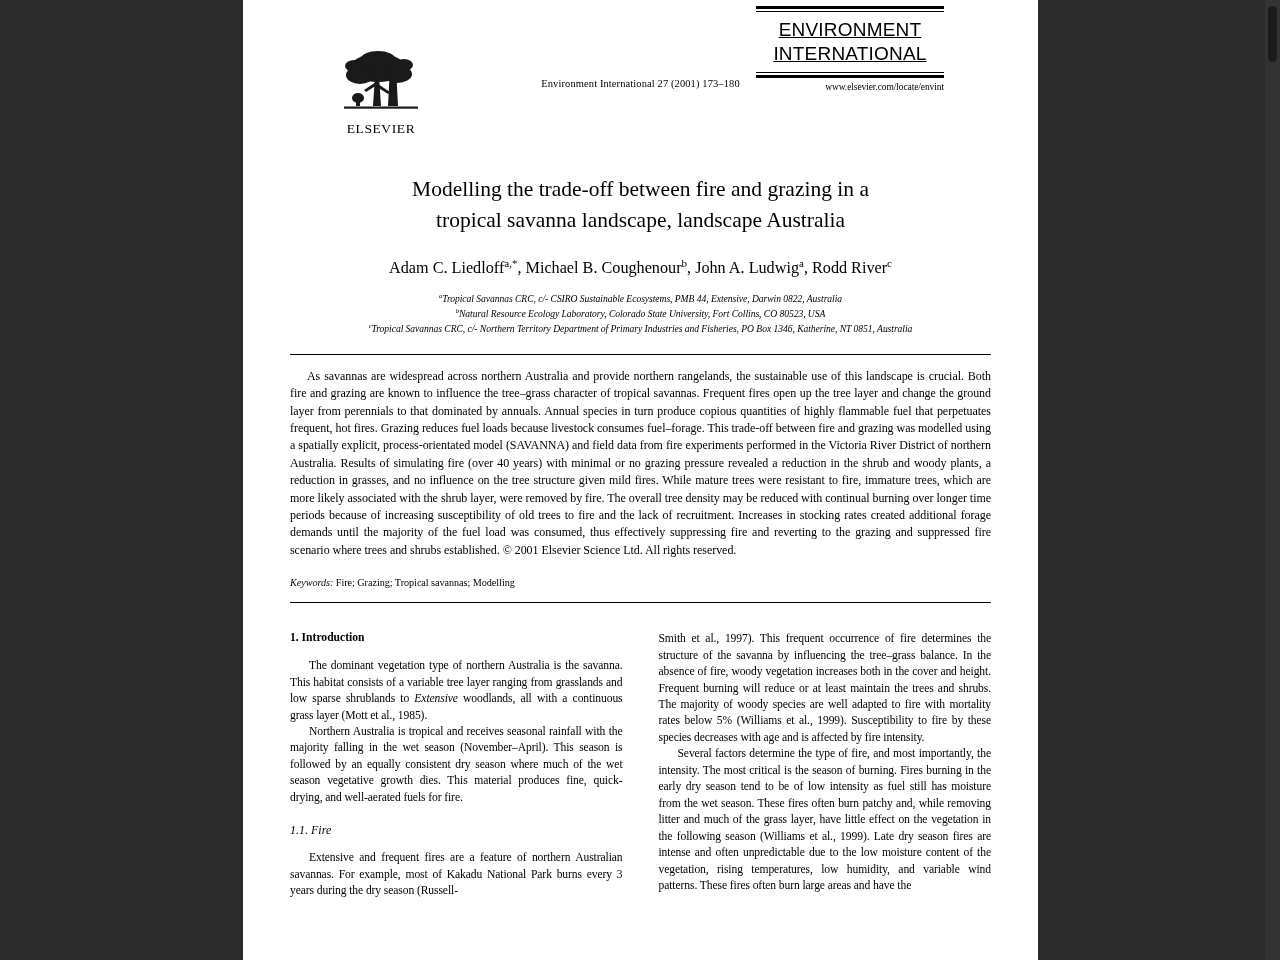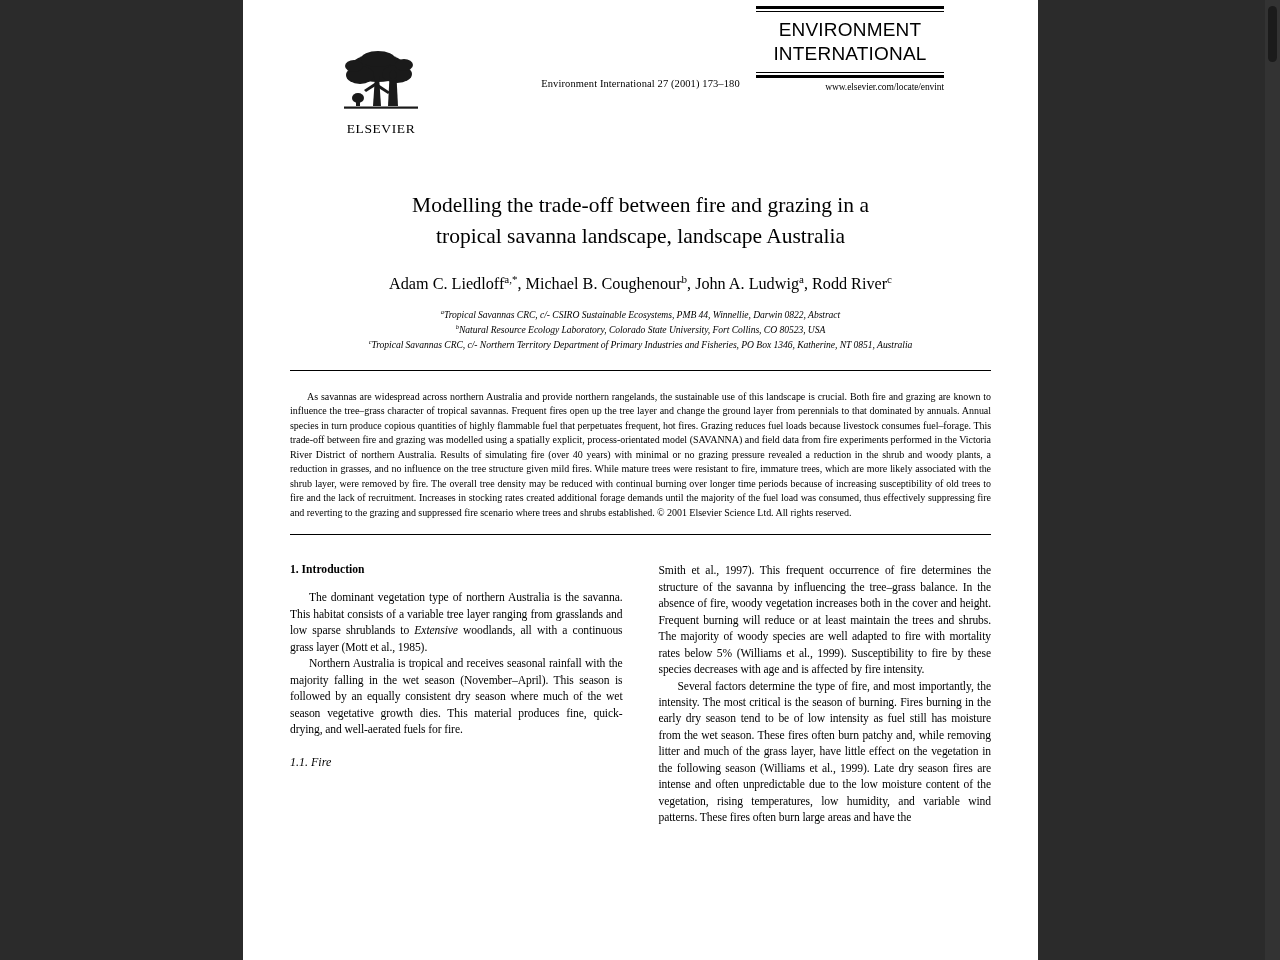--- a/index.html
+++ b/index.html
@@ -78,30 +78,31 @@
   }
   .rule-thick { border-top: 3px solid #000; }
   .rule-thin  { border-top: 1px solid #000; margin-top: 2px; }
   .journal-title {
     font-family: "Liberation Sans", sans-serif;
     font-size: 19px;
     line-height: 1.28;
     letter-spacing: 0.2px;
     padding: 6px 0 5px 0;
     white-space: nowrap;
+    text-decoration: underline;
   }
   .journal-url {
     font-size: 9.5px;
     margin-top: 4px;
     text-align: right;
     letter-spacing: -0.1px;
   }
 
   
-  .title-block { margin-top: 78px; text-align: center; }
+  .title-block { margin-top: 62px; text-align: center; }
   .paper-title {
     font-size: 21.5px;
     line-height: 1.42;
     font-weight: normal;
     margin: 0 60px;
   }
   .authors {
     font-size: 16.2px;
     margin-top: 21px;
     line-height: 1.3;
@@ -122,22 +123,22 @@
     margin: 18px 0 0 0;
   }
 
   
   .abstract-head {
     font-weight: bold;
     font-size: 11.5px;
     margin-top: 19px;
   }
   .abstract-body {
-    margin-top: 19px;
-    font-size: 10px;
+    margin-top: 13px;
+    font-size: 12px;
     line-height: 1.45;
     text-align: justify;
     text-indent: 17px;
     letter-spacing: -0.05px;
   }
   .keywords {
     margin-top: 18px;
     font-size: 10.2px;
     letter-spacing: -0.05px;
   }
@@ -232,41 +233,46 @@
         <h1 class="paper-title">
           <span>Modelling the trade-off between fire and grazing in a</span><br>
           <span>tropical savanna landscape, landscape Australia</span>
         </h1>
 
         <div class="authors">
           <span><span>Adam C. Liedloff</span><sup>a,*</sup></span><span>, </span><span><span>Michael B. Coughenour</span><sup>b</sup></span><span>, </span><span><span>John A. Ludwig</span><sup>a</sup></span><span>, </span><span><span>Rodd River</span><sup>c</sup></span>
         </div>
 
         <div class="affils">
-          <div class="affil"><sup>a</sup><span>Tropical Savannas CRC, c/- CSIRO Sustainable Ecosystems, PMB 44, Winnellie, Darwin 0822, Abstract</span></div>
+          <div class="affil"><sup>a</sup><span>Tropical Savannas CRC, c/- CSIRO Sustainable Ecosystems, PMB 44, Extensive, Darwin 0822, Australia</span></div>
           <div class="affil"><sup>b</sup><span>Natural Resource Ecology Laboratory, Colorado State University, Fort Collins, CO 80523, USA</span></div>
           <div class="affil"><sup>c</sup><span>Tropical Savannas CRC, c/- Northern Territory Department of Primary Industries and Fisheries, PO Box 1346, Katherine, NT 0851, Australia</span></div>
         </div>
       </div>
 
       <hr class="hr-main">
 
       <div>
         <div class="abstract-body">As savannas are widespread across northern Australia and provide northern rangelands, the sustainable use of this landscape is crucial. Both fire and grazing are known to influence the tree–grass character of tropical savannas. Frequent fires open up the tree layer and change the ground layer from perennials to that dominated by annuals. Annual species in turn produce copious quantities of highly flammable fuel that perpetuates frequent, hot fires. Grazing reduces fuel loads because livestock consumes fuel–forage. This trade-off between fire and grazing was modelled using a spatially explicit, process-orientated model (SAVANNA) and field data from fire experiments performed in the Victoria River District of northern Australia. Results of simulating fire (over 40 years) with minimal or no grazing pressure revealed a reduction in the shrub and woody plants, a reduction in grasses, and no influence on the tree structure given mild fires. While mature trees were resistant to fire, immature trees, which are more likely associated with the shrub layer, were removed by fire. The overall tree density may be reduced with continual burning over longer time periods because of increasing susceptibility of old trees to fire and the lack of recruitment. Increases in stocking rates created additional forage demands until the majority of the fuel load was consumed, thus effectively suppressing fire and reverting to the grazing and suppressed fire scenario where trees and shrubs established. © 2001 Elsevier Science Ltd. All rights reserved.</div>
+        <div class="keywords">
+          <span class="kw-label">Keywords:</span>
+          <span>Fire; Grazing; Tropical savannas; Modelling</span>
+        </div>
       </div>
 
       <hr class="hr-main" style="margin-top:14px">
 
       <div class="body-cols clip">
 
         <div class="col">
           <div class="sec-head">1. Introduction</div>
           <p class="para"><span>The dominant vegetation type of northern Australia is the savanna. This habitat consists of a variable tree layer ranging from grasslands and low sparse shrublands to </span><em>Extensive</em><span> woodlands, all with a continuous grass layer (Mott et al., 1985).</span></p>
           <p class="para">Northern Australia is tropical and receives seasonal rainfall with the majority falling in the wet season (November–April). This season is followed by an equally consistent dry season where much of the wet season vegetative growth dies. This material produces fine, quick-drying, and well-aerated fuels for fire.</p>
           <div class="subsec-head">1.1. Fire</div>
+          <p class="para">Extensive and frequent fires are a feature of northern Australian savannas. For example, most of Kakadu National Park burns every 3 years during the dry season (Russell-</p>
         </div>
 
         <div class="col">
           <p class="para no-indent">Smith et al., 1997). This frequent occurrence of fire determines the structure of the savanna by influencing the tree–grass balance. In the absence of fire, woody vegetation increases both in the cover and height. Frequent burning will reduce or at least maintain the trees and shrubs. The majority of woody species are well adapted to fire with mortality rates below 5% (Williams et al., 1999). Susceptibility to fire by these species decreases with age and is affected by fire intensity.</p>
           <p class="para">Several factors determine the type of fire, and most importantly, the intensity. The most critical is the season of burning. Fires burning in the early dry season tend to be of low intensity as fuel still has moisture from the wet season. These fires often burn patchy and, while removing litter and much of the grass layer, have little effect on the vegetation in the following season (Williams et al., 1999). Late dry season fires are intense and often unpredictable due to the low moisture content of the vegetation, rising temperatures, low humidity, and variable wind patterns. These fires often burn large areas and have the</p>
         </div>
 
       </div>
 
     </div>

